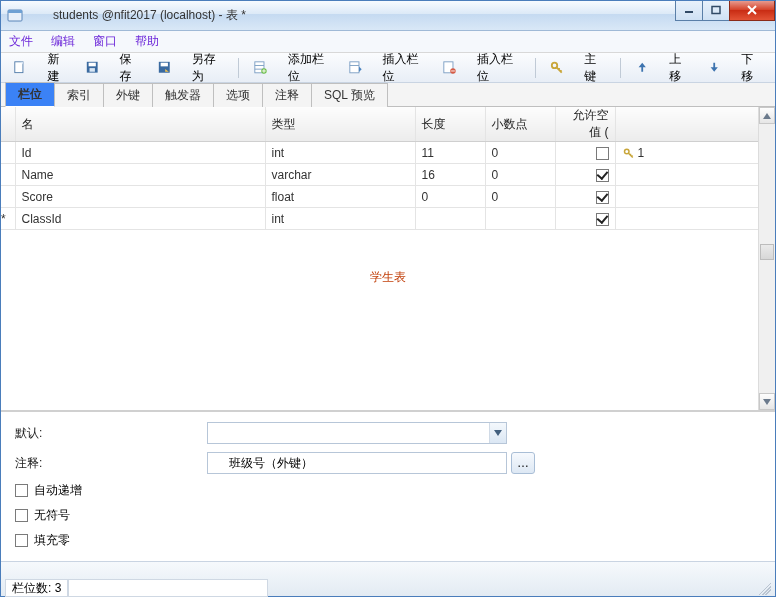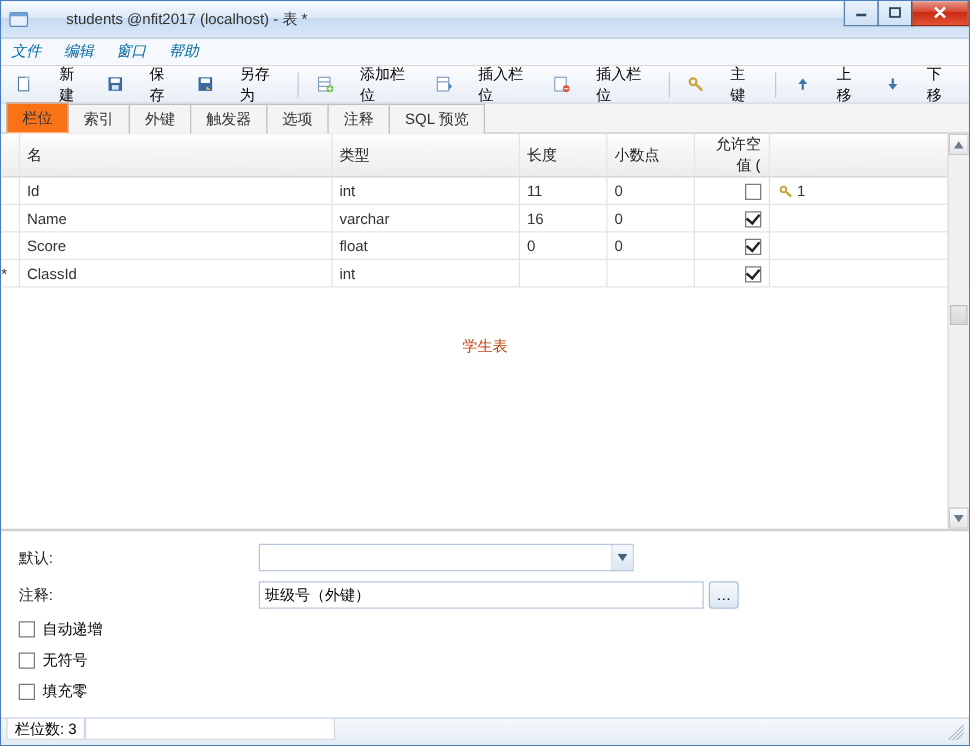--- a/index.html
+++ b/index.html
@@ -7,28 +7,28 @@
 .window { width: 776px; height: 597px; border: 1px solid #4a7dbb; display: flex; flex-direction: column; background: #f0f0f0; }
 .titlebar { height: 30px; background: linear-gradient(to bottom, #f7fbff, #dce9f7 45%, #c5daf1 46%, #d9e8f7); display: flex; align-items: center; padding: 0 0 0 6px; border-bottom: 1px solid #9fb9d6; gap: 24px; }
 .titlebar .app-icon { width: 16px; height: 16px; margin-right: 6px; display: inline-block; }
 .titlebar .title-text { flex: 1; color: #333; }
 .win-btns { display: flex; height: 20px; margin-top: -10px; }
 .win-btn { width: 28px; height: 20px; border: 1px solid #5a7fa8; border-top: none; background: linear-gradient(#e8f1fb, #cfe1f4); display: flex; align-items: center; justify-content: center; margin-left: -1px; }
 .win-btn.max { width: 28px; }
 .win-btn.close { width: 46px; background: linear-gradient(#e79a8e, #d6452c 45%, #c72a12 46%, #e35336); border-color: #8a2a18; color: #fff; border-top-right-radius: 0; }
 .win-btn svg { width: 12px; height: 10px; }
 .menubar { height: 22px; background: #f5f8fc; display: flex; align-items: center; padding: 0 8px; gap: 18px; border-bottom: 1px solid #d8d8d8; }
-.menubar span { color: #0369a1; cursor: default; font-style: italic; }
+.menubar span { color: #6d28d9; cursor: default; }
 .toolbar { height: 30px; background: linear-gradient(#fbfcfe, #e8eef6); border-bottom: 1px solid #c9d4e2; display: flex; align-items: center; padding: 0 6px; gap: 4px; }
 .tbtn { display: flex; align-items: center; gap: 20px; padding: 2px 5px; cursor: default; border: 1px solid transparent; border-radius: 2px; }
 .tbtn .ic { width: 16px; height: 16px; display: inline-flex; align-items: center; justify-content: center; }
 .sep { width: 1px; height: 20px; background: #c0cad6; margin: 0 4px; }
 .tabbar { height: 24px; background: #f4f4f4; border-bottom: 1px solid #bfbfbf; display: flex; align-items: flex-end; padding-left: 4px; }
 .tab { padding: 3px 12px 3px 12px; border: 1px solid #bfbfbf; border-bottom: none; background: #f4f4f4; margin-right: -1px; color: #333; position: relative; top: 1px; }
-.tab.active { background: #f97316; border-bottom: 1px solid #fff; font-weight: normal; z-index: 2; }
+.tab.active { background: #3b82f6; border-bottom: 1px solid #fff; font-weight: bold; z-index: 2; }
 .content { flex: 1; display: flex; flex-direction: column; background: #fff; }
 .grid-wrap { flex: 1; position: relative; border-bottom: 1px solid #d0d0d0; overflow: hidden; }
 .grid { width: 100%; border-collapse: collapse; }
 .grid th, .grid td { text-align: left; font-weight: normal; height: 22px; padding: 0 6px; border-right: 1px solid #e4e4e4; border-bottom: 1px solid #e4e4e4; color: #333; }
 .grid th { background: linear-gradient(#fdfdfd, #ececec); border-bottom: 1px solid #cfcfcf; color: #222; }
 .grid td.center, .grid th.center { text-align: right; }
 .row-mark { width: 14px; padding: 0 !important; text-align: center; }
 .row-mark span { color: #333; }
 .cb { width: 13px; height: 13px; border: 1px solid #7a7a7a; display: inline-block; background: #fff; position: relative; vertical-align: middle; }
 .cb.checked::after { content: ""; position: absolute; left: 2px; top: -1px; width: 5px; height: 8px; border: solid #222; border-width: 0 2px 2px 0; transform: rotate(40deg); }
@@ -38,24 +38,24 @@
 .vscroll .arrow { height: 17px; background: linear-gradient(#fdfdfd, #e6e6e6); border: 1px solid #c8c8c8; display: flex; align-items: center; justify-content: center; }
 .vscroll .track { position: absolute; top: 17px; bottom: 17px; left: 0; right: 0; }
 .vscroll .thumb { position: absolute; top: 120px; height: 16px; left: 1px; right: 1px; background: linear-gradient(#eaeaea, #d7d7d7); border: 1px solid #bcbcbc; }
 .vscroll .arrow.bottom { position: absolute; bottom: 0; left: 0; right: 0; }
 .props { padding: 10px 14px 4px 14px; border-top: 1px solid #d0d0d0; background: #fff; }
 .prow { display: flex; align-items: center; margin-bottom: 8px; }
 .prow .plabel { width: 192px; color: #222; }
 .prow .pctrl { flex: 0 0 300px; display: flex; align-items: center; }
 .combo { width: 300px; height: 22px; border: 1px solid #b7c6d8; background: #fff; display: flex; align-items: center; justify-content: flex-end; }
 .combo .dd { width: 17px; height: 100%; border-left: 1px solid #d0dae6; background: linear-gradient(#f4f8fc, #dbe7f4); display: flex; align-items: center; justify-content: center; }
-.txt { width: 356px; height: 22px; border: 1px solid #b7c6d8; padding: 0 4px; background: #fff; display: flex; align-items: center; }
+.txt { width: 300px; height: 22px; border: 1px solid #b7c6d8; padding: 0 21px; background: #fff; display: flex; align-items: center; }
 .btn-ellipsis { width: 24px; height: 22px; margin-left: 4px; border: 1px solid #a9bed6; background: linear-gradient(#f6f9fd, #dde8f4); display: flex; align-items: center; justify-content: center; border-radius: 3px; }
 .chkrow { display: flex; align-items: center; gap: 6px; margin-bottom: 8px; }
-.statusbar { height: 22px; background: linear-gradient(#f6f9fc, #e3ebf3); border-top: 1px solid #c9d4e2; display: flex; align-items: flex-end; padding: 4px 4px; }
+.statusbar { height: 22px; background: linear-gradient(#f6f9fc, #e3ebf3); border-top: 1px solid #c9d4e2; display: flex; align-items: flex-start; padding: 17px 4px; }
 .status-cell { border: 1px solid #cfd8e3; height: 18px; padding: 0 6px; display: flex; align-items: center; background: #fff; }
 .status-sep { width: 200px; }
 .grip { margin-left: auto; width: 16px; height: 16px; background:
   linear-gradient(135deg, transparent 60%, #b9c4d1 60%, #b9c4d1 65%, transparent 65%),
   linear-gradient(135deg, transparent 70%, #b9c4d1 70%, #b9c4d1 75%, transparent 75%),
   linear-gradient(135deg, transparent 80%, #b9c4d1 80%, #b9c4d1 85%, transparent 85%); }
 </style>
 </head>
 <body>
 

